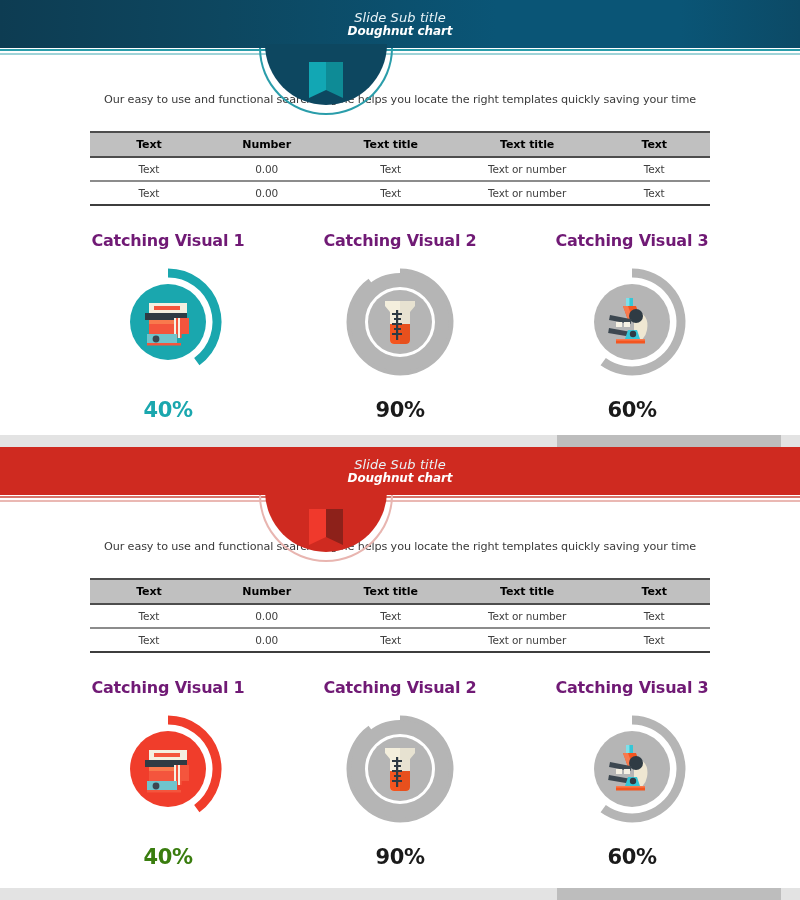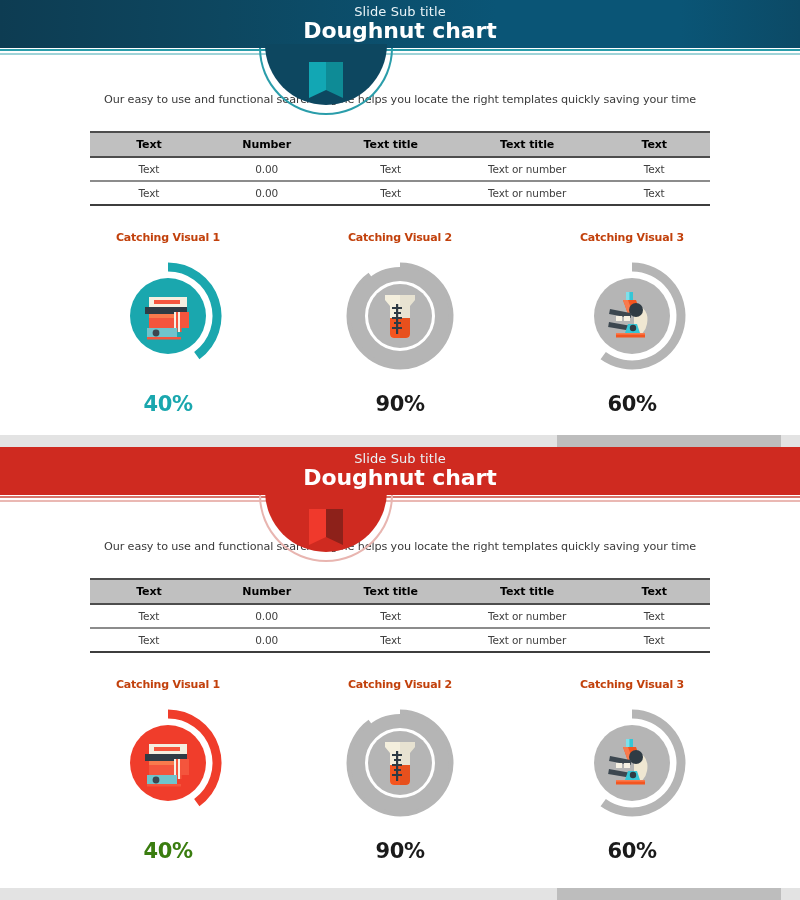--- a/index.html
+++ b/index.html
@@ -8,37 +8,37 @@
     background: #ffffff;
     font-family: "Liberation Sans", "DejaVu Sans", sans-serif;
     overflow: hidden;
   }
   .page { position: relative; width: 800px; height: 900px; background: #fff; }
 
   
   .slide { position: relative; width: 800px; overflow: hidden; background: #fff; }
 
   
-  .banner-wrap { position: relative; width: 652px; }
+  .banner-wrap { position: relative; width: 652px; font-style: italic; }
   .banner-bar {
     position: relative; width: 800px; height: 48px;
     display: flex; align-items: center; justify-content: center;
   }
   .banner-bar.teal {
     background: linear-gradient(90deg,#0d3c52 0%, #0d4760 28%, #0a5576 62%, #0a5576 85%, #0c4a66 100%);
   }
   .banner-bar.red { background: #cf2a20; }
 
   .banner-text { position: relative; z-index: 5; text-align: center; line-height: 1.08; }
   .banner-sub {
     color: #e9f3f7; font-size: 13px; font-weight: 400; letter-spacing: .1px;
     font-family: "DejaVu Sans", sans-serif;
   }
   .banner-title {
-    color: #ffffff; font-size: 22px; font-weight: bold; letter-spacing: -.1px;
+    color: #ffffff; font-size: 12px; font-weight: bold; letter-spacing: -.1px;
     font-family: "DejaVu Sans", sans-serif;
   }
   .bump-ring {
     position: absolute; left: 50%; transform: translateX(-50%);
     width: 134px; height: 67px; top: 48px;
     border-radius: 0 0 67px 67px;
     border: 2px solid #2a9daa; border-top: 0;
     background: transparent;
   }
   .bump-ring.red-ring { border-color: #e8b5b0; }
@@ -94,21 +94,21 @@
     padding: 5px 2px; border-bottom: 2px solid #8c8c8c; background: #fff;
   }
   table.data tbody tr:last-child td { border-bottom: 2.5px solid #3d3d3d; }
   .col1 { width: 19%; } .col2 { width: 19%; } .col3 { width: 21%; }
   .col4 { width: 23%; } .col5 { width: 18%; }
 
   
   .charts { display: flex; justify-content: center; gap: 0; }
   .chart-cell { width: 232px; text-align: center; }
   .chart-title {
-    font-size: 11px; font-weight: bold; color: #c2410c;
+    font-size: 16px; font-weight: bold; color: #701a75;
     font-family: "DejaVu Sans", sans-serif; letter-spacing: -.2px;
     margin-bottom: 12px;
   }
   .donut-box { position: relative; width: 120px; height: 120px; margin: 0 auto; }
   .donut-box svg { position: absolute; left: 0; top: 0; }
   .icon-holder {
     position: absolute; left: 50%; top: 50%; transform: translate(-50%,-50%);
     width: 56px; height: 56px;
   }
   .pct {

